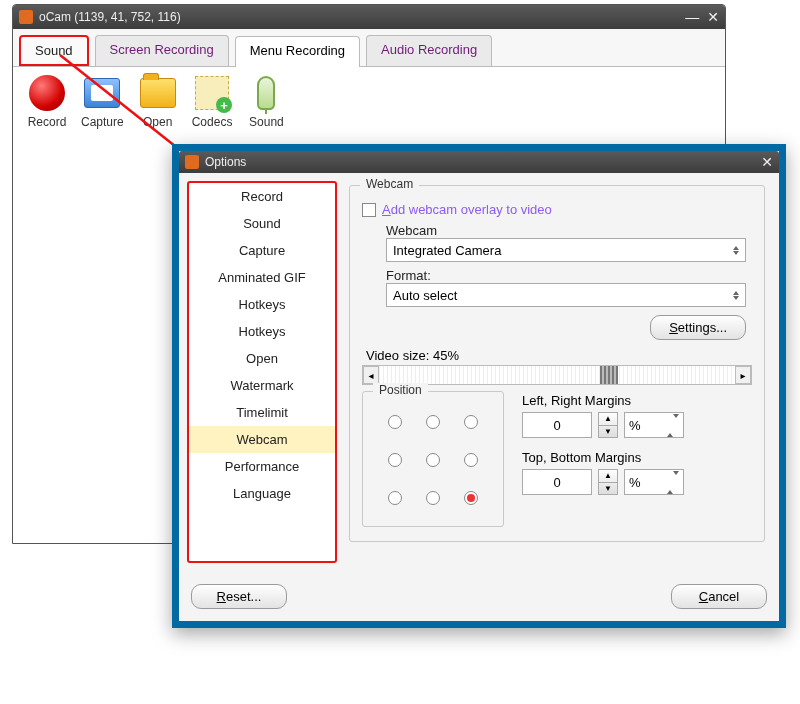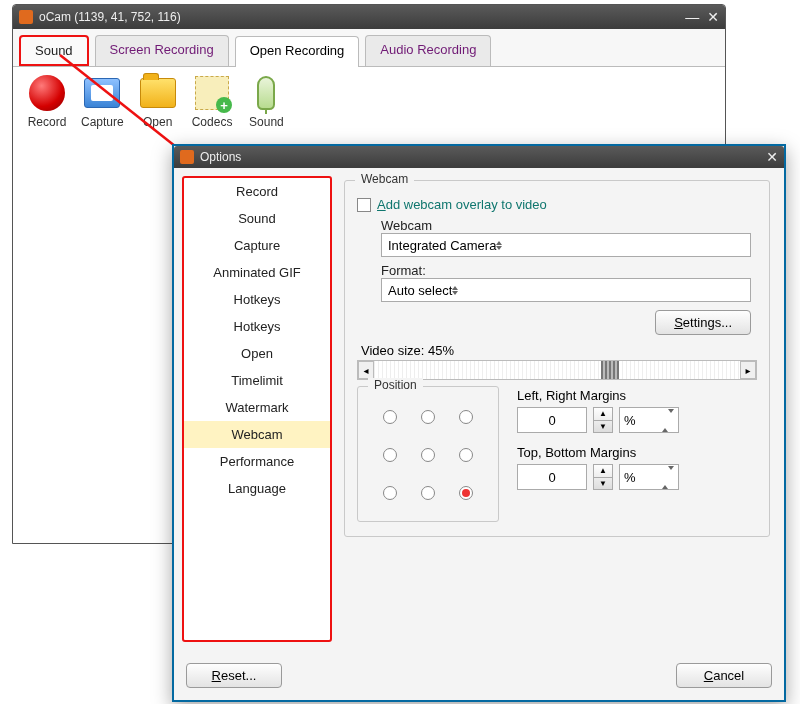--- a/index.html
+++ b/index.html
@@ -28,41 +28,41 @@
 .ic-open { width:36px;height:30px;background:linear-gradient(#ffe16b,#f1b21a);border-radius:3px;border:1px solid #c78a0a;position:relative;}
 .ic-open::before{content:"";position:absolute;left:2px;top:-6px;width:14px;height:6px;background:#f1b21a;border:1px solid #c78a0a;border-bottom:none;border-radius:3px 3px 0 0;}
 .ic-codec { width:34px;height:34px;background:#f8eebb;border:1px dashed #c9a94a;position:relative;}
 .ic-codec::after{content:"+";position:absolute;right:-4px;bottom:-4px;width:16px;height:16px;border-radius:50%;background:#46b94b;color:#fff;font-weight:bold;display:flex;align-items:center;justify-content:center;}
 .ic-sound { width:18px;height:34px;border:2px solid #7aa84a;border-radius:10px 10px 6px 6px;background:linear-gradient(#e9f4d9,#b8dc90);position:relative;}
 .ic-sound::after{content:"";position:absolute;left:50%;bottom:-6px;width:2px;height:6px;background:#7aa84a;transform:translateX(-50%);}
 
 .arrow-line { position:absolute; left:54px; top:51px; width:170px; height:130px; pointer-events:none; }
 
 
-.options { position:absolute; left:172px; top:144px; width:614px; height:558px; border:2px solid #0369a1; background:#f4f4f4; box-shadow:0 6px 18px rgba(0,0,0,.35); }
+.options { position:absolute; left:172px; top:144px; width:614px; height:484px; border:7px solid #0369a1; background:#f4f4f4; box-shadow:0 6px 18px rgba(0,0,0,.35); }
 .options .titlebar { height:22px; }
 .opt-body { display:flex; height:calc(100% - 22px - 50px); padding:8px; gap:6px; }
 .sidebar { width:150px; border:2px solid #e11; border-radius:3px; background:#fff; }
 .sidebar-item { padding:6px 0; text-align:center; cursor:pointer; color:#222; }
 .sidebar-item.selected { background:#fff3c2; }
 
 .content { flex:1; background:#f4f4f4; padding:4px 6px; }
 .group { border:1px solid #c9c9c9; border-radius:3px; padding:10px 12px 14px; background:#f4f4f4; position:relative; margin-bottom:10px; }
 .group-title { position:absolute; top:-9px; left:10px; background:#f4f4f4; padding:0 6px; font-size:12px; color:#333; }
 .row { display:flex; align-items:center; gap:6px; margin:6px 0; }
 .chk { width:14px; height:14px; border:1px solid #888; background:#fff; }
-.label { color:#0f766e; }
+.label { color:#8b5cf6; }
 .underline { text-decoration:underline; }
 .field-lbl { margin-left:24px; color:#222; margin-top:6px; }
-.select { margin-left:24px; width:calc(100% - 30px); height:24px; border:1px solid #aaa; background:#fff; display:flex; align-items:center; padding:0 6px; justify-content:flex-start; cursor:pointer; }
+.select { margin-left:24px; width:calc(100% - 30px); height:24px; border:1px solid #aaa; background:#fff; display:flex; align-items:center; padding:0 6px; justify-content:space-between; cursor:pointer; }
 .select .caret { display:flex;flex-direction:column;gap:1px;}
 .caret span{width:0;height:0;border-left:3px solid transparent;border-right:3px solid transparent;}
 .caret .up{border-bottom:4px solid #666;}
 .caret .down{border-top:4px solid #666;}
-.btn { border:1px solid #9a9a9a; background:linear-gradient(#fefefe,#e3e3e3); padding:4px 18px; border-radius:4px; cursor:pointer; }
+.btn { border:1px solid #9a9a9a; background:linear-gradient(#fefefe,#e3e3e3); padding:4px 18px; border-radius:10px; cursor:pointer; }
 .settings-row { display:flex; justify-content:flex-end; margin:8px 6px 2px 0; }
 .slider-lbl { margin:8px 0 2px 4px; }
 .slider { position:relative; height:20px; border:1px solid #bbb; background:#fff; margin:0 0 6px 0; display:flex; align-items:center; }
 .slider .arrow-btn { width:16px; height:18px; border:1px solid #bbb; background:#f0f0f0; display:flex; align-items:center; justify-content:center; font-size:10px; cursor:pointer;}
 .slider .track { flex:1; position:relative; height:100%; background:repeating-linear-gradient(90deg,#eee,#eee 1px,#fff 1px,#fff 4px); }
 .slider .thumb { position:absolute; top:0; bottom:0; width:18px; background:repeating-linear-gradient(90deg,#777,#777 2px,#bbb 2px,#bbb 4px); left:62%; cursor:pointer;}
 .pos-margins { display:flex; gap:18px; }
 .pos-group { border:1px solid #c9c9c9; border-radius:3px; padding:16px 18px 14px; background:#f4f4f4; position:relative; }
 .pos-grid { display:grid; grid-template-columns:repeat(3,28px); grid-template-rows:repeat(3,28px); gap:10px; }
 .radio { width:14px; height:14px; border:1px solid #888; border-radius:50%; background:#fff; align-self:center; justify-self:center; cursor:pointer; position:relative;}
@@ -87,21 +87,21 @@
     <div class="app-icon"></div>
     <div class="title">oCam (1139, 41, 752, 116)</div>
     <div class="winbtns">
       <div class="winbtn">—</div>
       <div class="winbtn">✕</div>
     </div>
   </div>
   <div class="tabs">
     <div class="tab menu-tab">Sound</div>
     <div class="tab">Screen Recording</div>
-    <div class="tab active">Open Recording</div>
+    <div class="tab active">Menu Recording</div>
     <div class="tab">Audio Recording</div>
   </div>
   <div class="toolbar">
     <div class="tool">
         <div class="tool-icon">
           <div class="ic-record"></div>
         </div>
         <div class="label">Record</div>
       </div>
     <div class="tool">
@@ -150,22 +150,22 @@
   </div>
   <div class="opt-body">
     <div class="sidebar" id="sidebar">
         <div class="sidebar-item">Record</div>
         <div class="sidebar-item">Sound</div>
         <div class="sidebar-item">Capture</div>
         <div class="sidebar-item">Anminated GIF</div>
         <div class="sidebar-item">Hotkeys</div>
         <div class="sidebar-item">Hotkeys</div>
         <div class="sidebar-item">Open</div>
+        <div class="sidebar-item">Watermark</div>
         <div class="sidebar-item">Timelimit</div>
-        <div class="sidebar-item">Watermark</div>
         <div class="sidebar-item selected">Webcam</div>
         <div class="sidebar-item">Performance</div>
         <div class="sidebar-item">Language</div>
       </div>
     <div class="content">
       <div class="group">
         <div class="group-title">Webcam</div>
         <div class="row">
           <div class="chk"></div>
           <span class="label"><span class="underline">A</span><span></span>dd webcam overlay to video</span>

